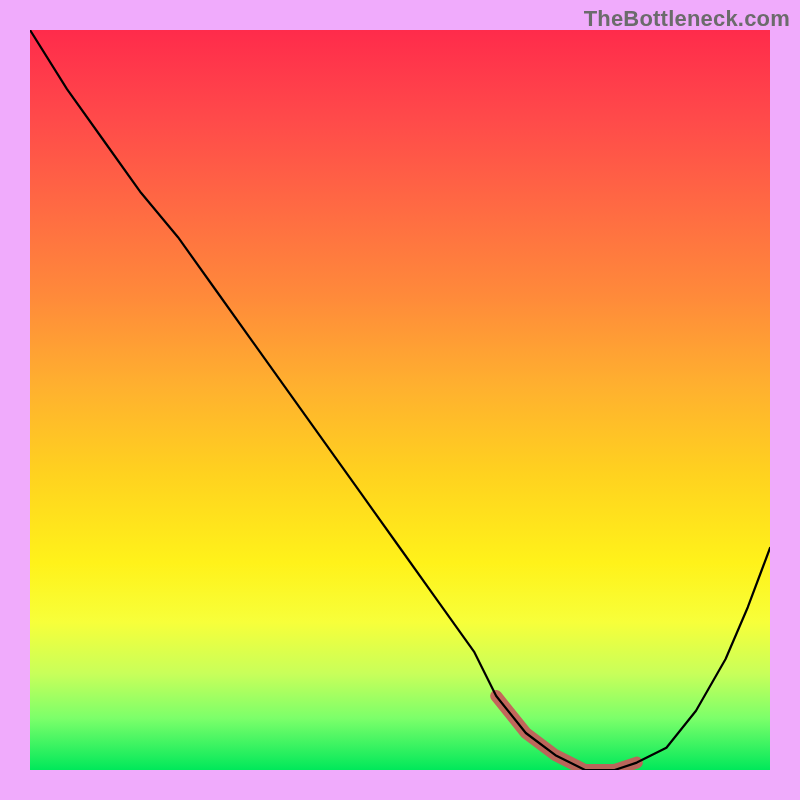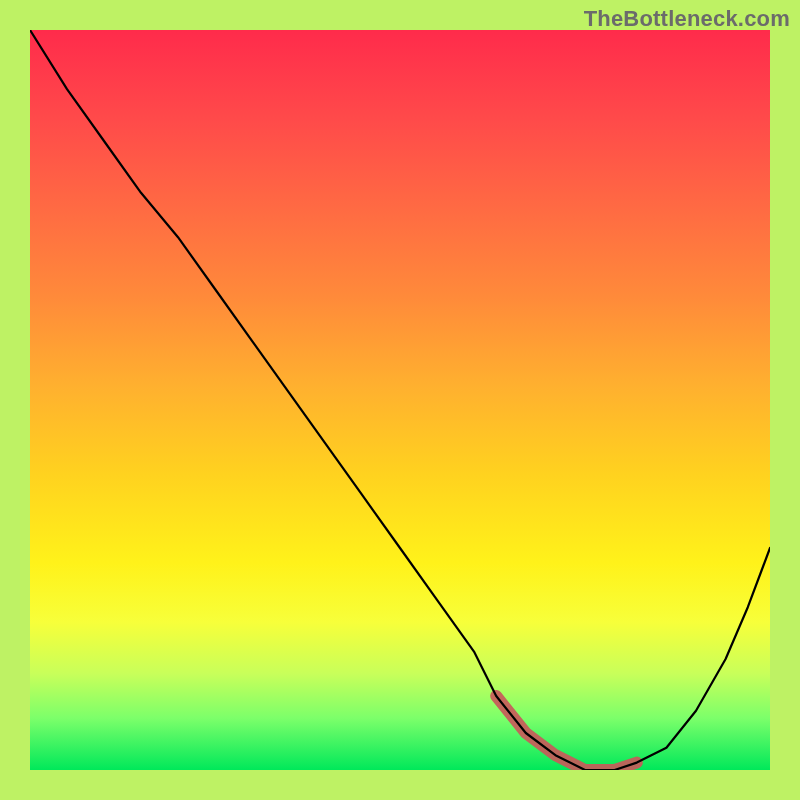--- a/index.html
+++ b/index.html
@@ -1,21 +1,21 @@
 <!DOCTYPE html>
 <html><head>
 <meta charset="utf-8">
 <style>
   * { margin: 0; padding: 0; box-sizing: border-box; }
   html, body { width: 800px; height: 800px; background: #000; overflow: hidden; }
   .canvas {
     position: relative;
     width: 800px;
     height: 800px;
-    background: #bef264;
+    background: #f0abfc;
   }
   .watermark {
     position: absolute;
     top: 6px;
     right: 10px;
     font-family: Arial, Helvetica, sans-serif;
     font-size: 22px;
     font-weight: 600;
     color: #6b6b6b;
     letter-spacing: 0.2px;

